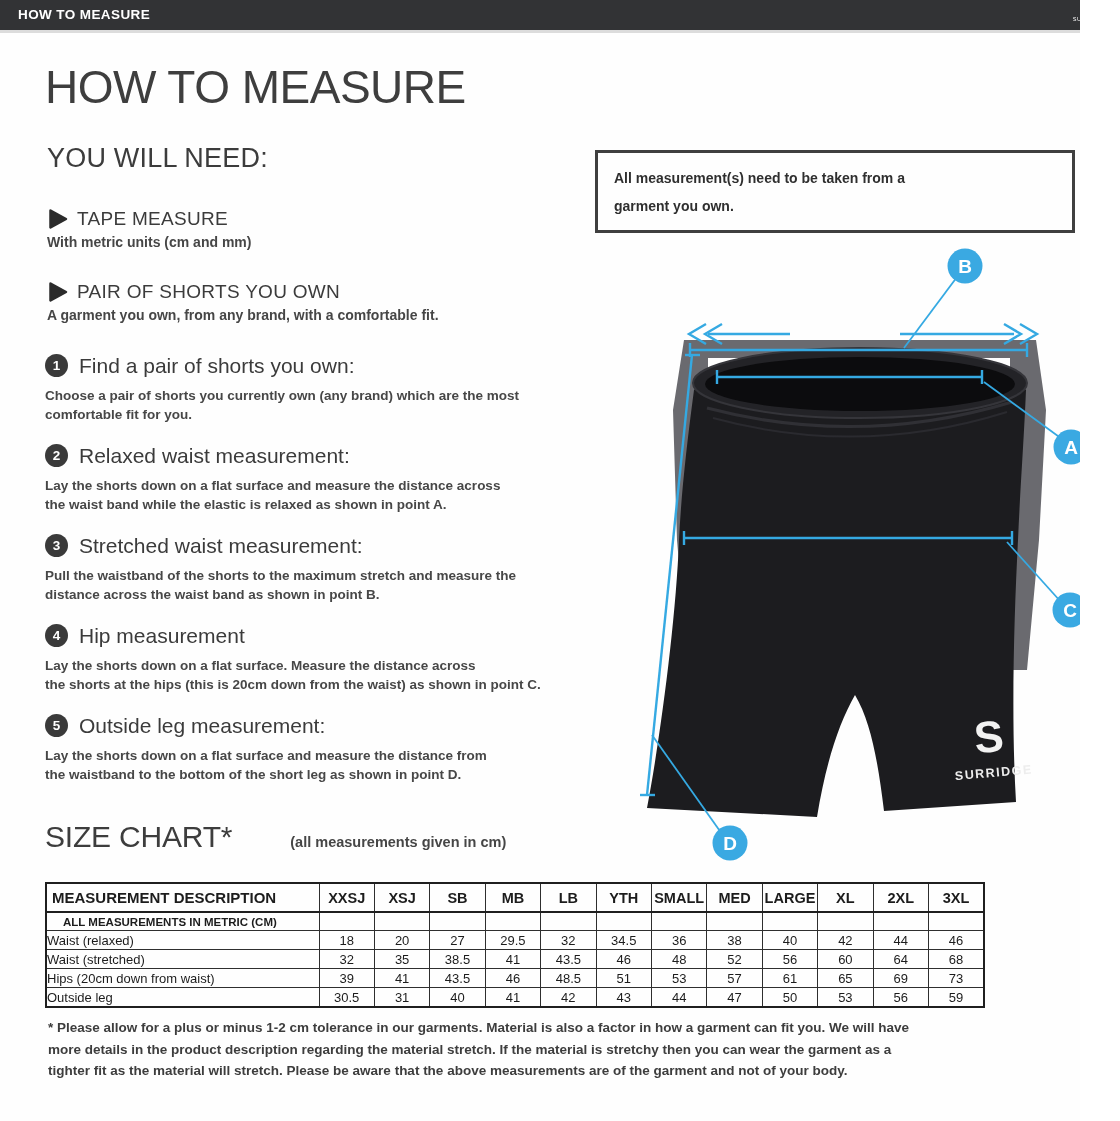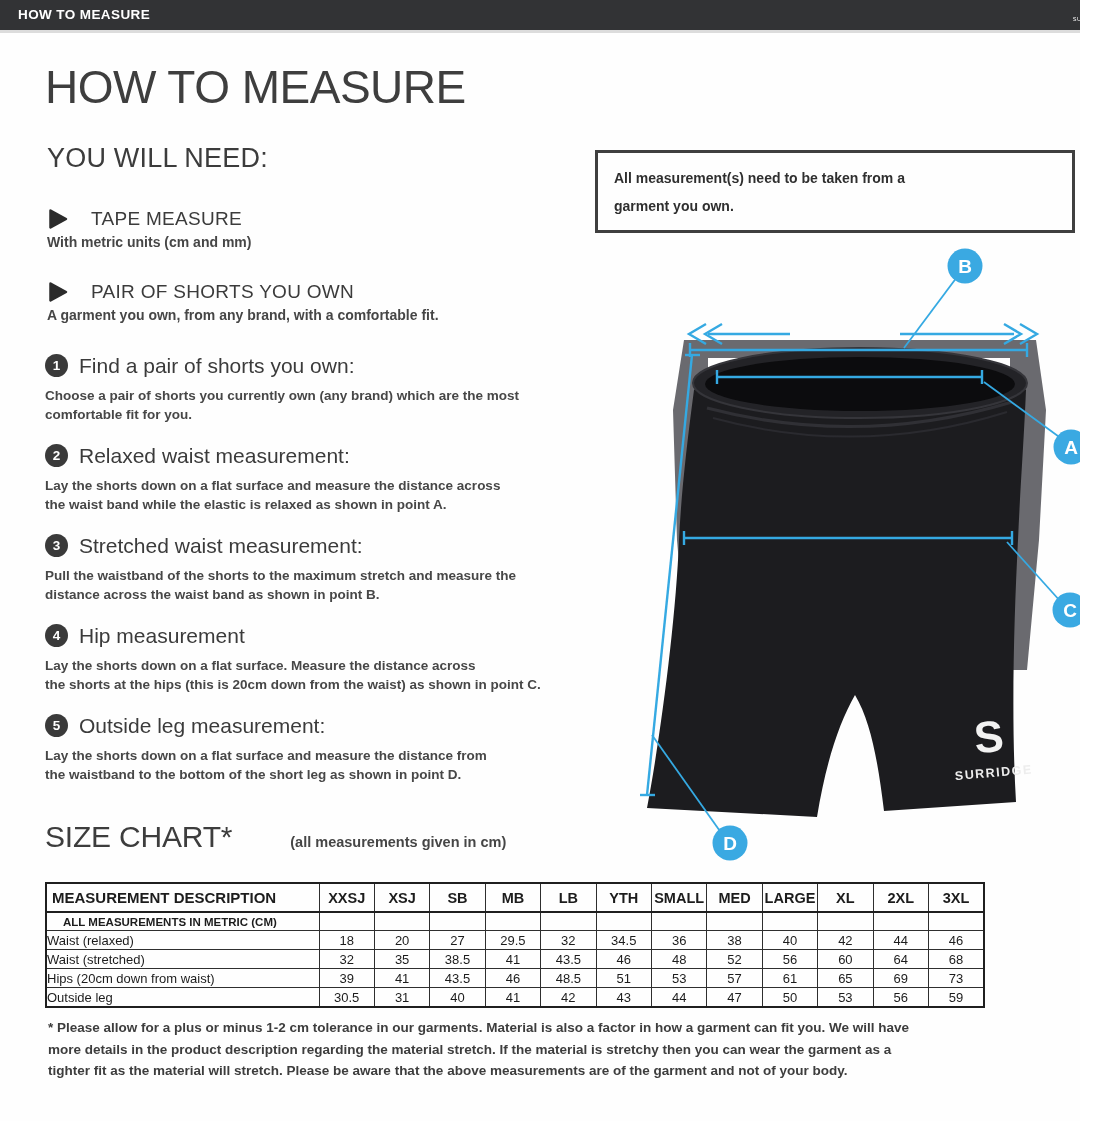--- a/index.html
+++ b/index.html
@@ -14,21 +14,21 @@
   .topbar-logo{position:absolute;right:8px;top:2px;width:44px;text-align:center;color:#fff;}
   .topbar-logo .s{font-size:15px;font-weight:bold;line-height:13px;display:block;}
   .topbar-logo .nm{font-size:5.5px;letter-spacing:.7px;display:block;margin-top:1px;}
 
   
   .leftcol{position:absolute;left:45px;top:62px;width:560px;}
   h1.pagetitle{font-size:46px;font-weight:400;color:#3e3e3e;margin:0 0 30px 0;line-height:1.1;letter-spacing:-.5px;}
   .ywn{font-size:27px;color:#3c3c3c;margin:0 0 34px 2px;letter-spacing:.2px;}
 
   .need-item{margin-bottom:31px;margin-left:2px;}
-  .need-head{display:flex;align-items:center;gap:22px;}
+  .need-head{display:flex;align-items:center;gap:8px;}
   .need-title{font-size:19px;color:#3b3b3b;letter-spacing:.3px;}
   .need-sub{font-size:14px;font-weight:bold;color:#464646;margin-top:4px;white-space:nowrap;}
 
   .steps{margin-top:30px;}
   .step{margin-bottom:20px;}
   .step-head{display:flex;align-items:center;gap:11px;margin-bottom:8px;}
   .step-num{width:23px;height:23px;border-radius:50%;background:#3a3a3a;color:#fff;flex:0 0 23px;
             font-size:13.5px;font-weight:bold;display:flex;align-items:center;justify-content:center;}
   .step-title{font-size:21px;color:#3b3b3b;}
   .step-body{font-size:13.5px;font-weight:bold;color:#474747;line-height:19px;white-space:nowrap;}

